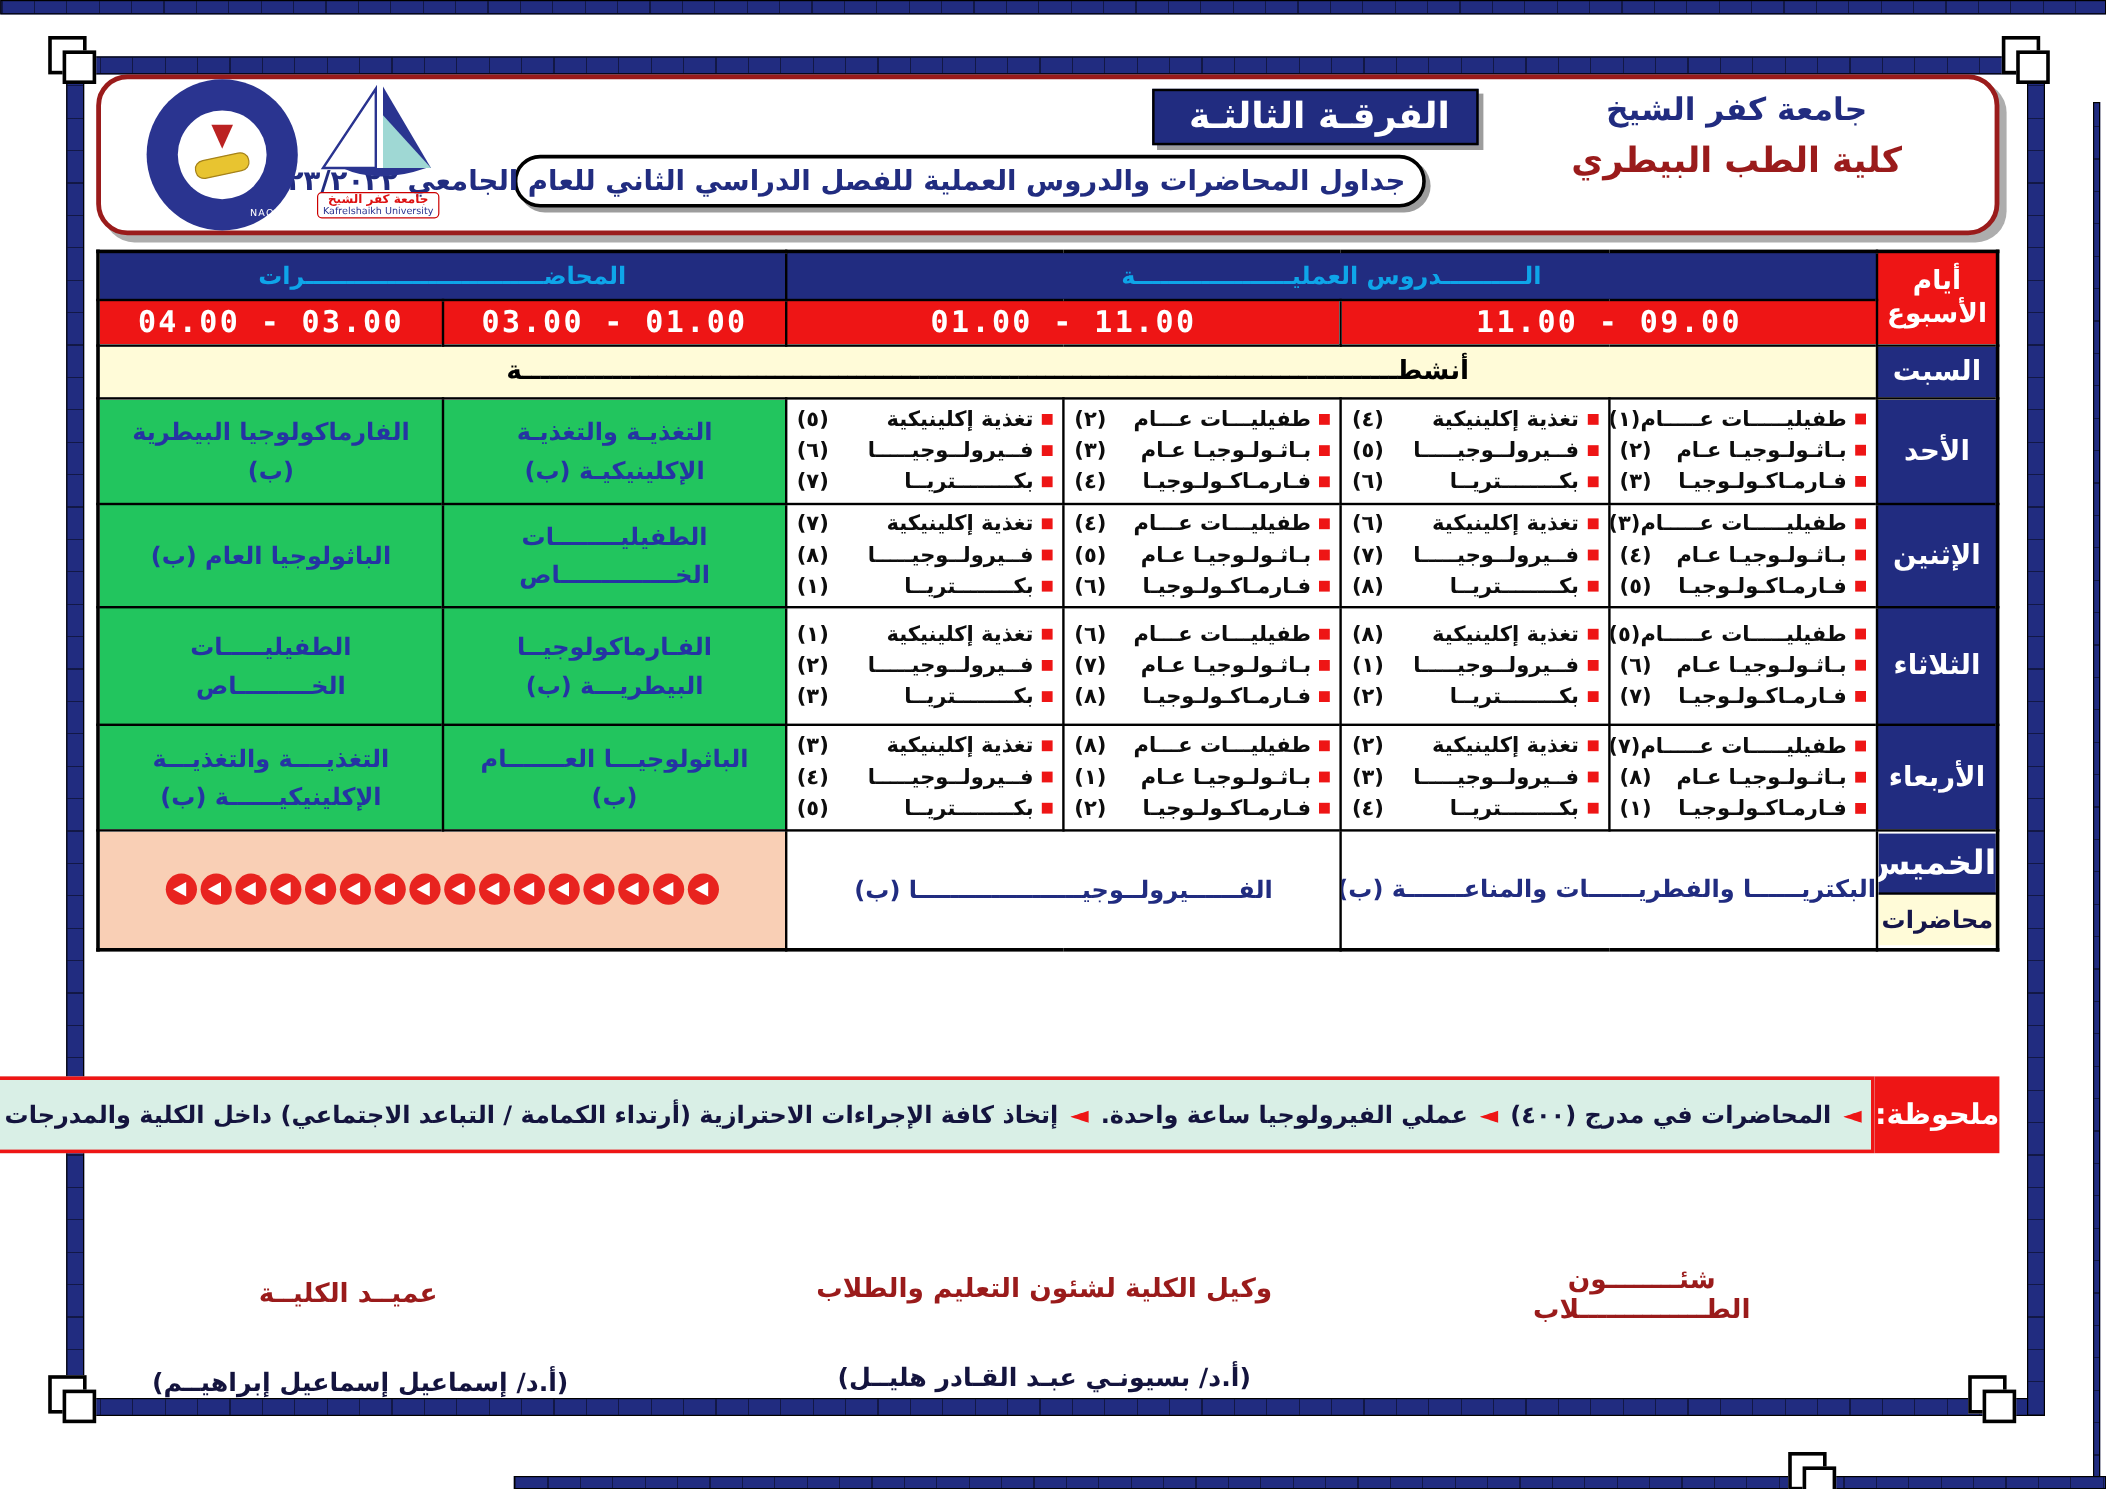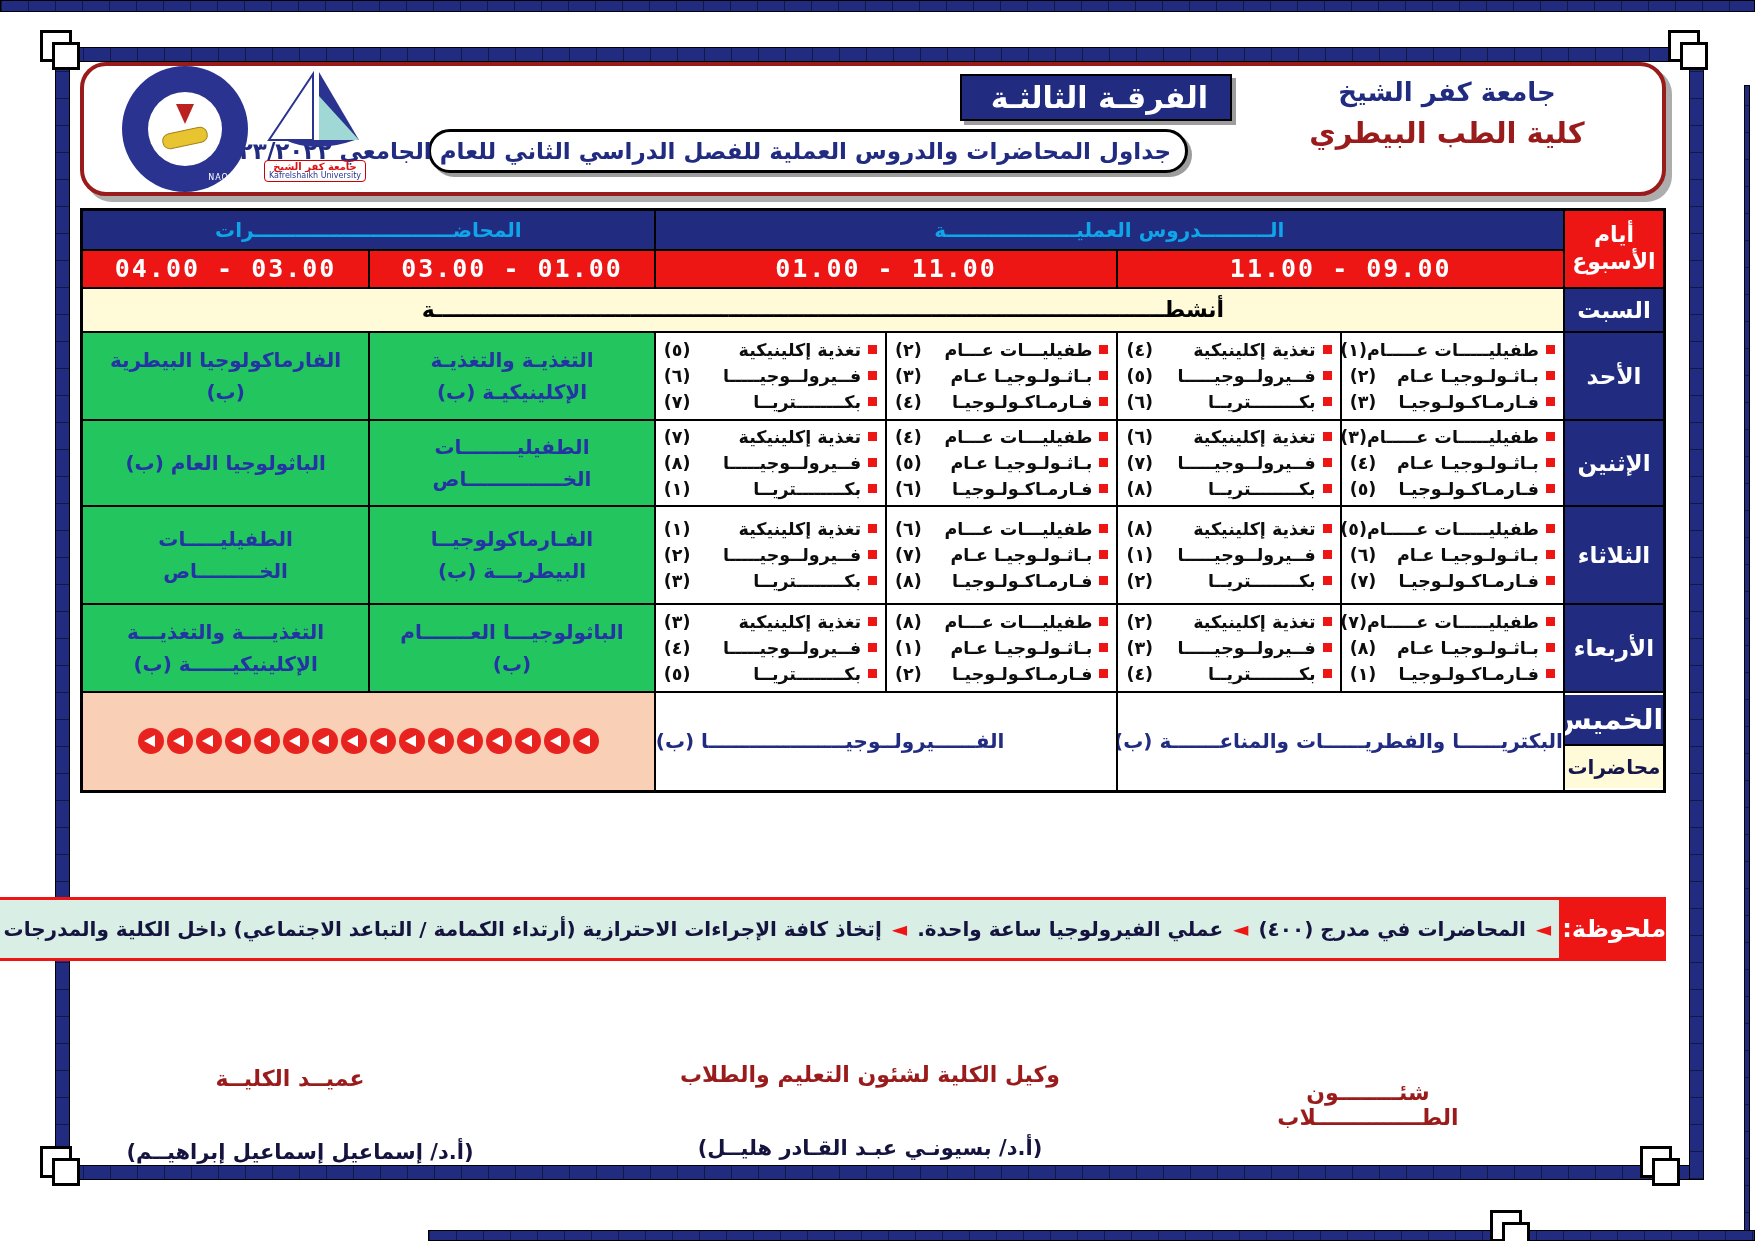--- a/index.html
+++ b/index.html
@@ -78,21 +78,21 @@
   .lec-cell{background:#22c55e; color:var(--lecblue); font-size:20px; font-weight:bold; text-align:center; padding:4px 10px; line-height:1.6;}
   #tt-body tr:nth-child(1){height:44px;}
   #tt-body tr:nth-child(2){height:88px;}
   #tt-body tr:nth-child(3){height:84px;}
   #tt-body tr:nth-child(4){height:98px;}
   #tt-body tr:nth-child(5){height:88px;}
   #tt-body tr:nth-child(6){height:100px;}
   .thu-day{padding:0;}
   .thu-top{background:var(--navy); color:#fff; font-size:28px; font-weight:bold; text-align:center; padding:8px 0; border-bottom:2px solid #000;}
   .thu-bottom{background:var(--cream); color:#16164a; font-size:20px; font-weight:bold; text-align:center; padding:9px 0;}
-  .thu-practical{background:#fff; color:var(--navy); font-size:20px; font-weight:bold; text-align:left; white-space:nowrap;}
+  .thu-practical{background:#fff; color:var(--navy); font-size:20px; font-weight:bold; text-align:center; white-space:nowrap;}
   .thu-lec{background:var(--pink); text-align:center; vertical-align:middle;}
   .disc-row{display:flex; justify-content:center; gap:3px; direction:ltr;}
   .disc{width:26px; height:26px; border-radius:50%; background:#e8231f; position:relative; display:inline-block;}
   .disc::after{content:""; position:absolute; left:6px; top:7px;
     border-top:6px solid transparent; border-bottom:6px solid transparent; border-right:11px solid #fff;}
   
   .note-bar{position:absolute; left:80px; top:897px; width:1586px; height:64px; display:flex; z-index:3;}
   .note-label{width:110px; background:var(--red); color:#fff; font-size:24px; font-weight:bold;
     display:flex; align-items:center; justify-content:center;}
   .note-body{flex:1; border:3px solid var(--red); background:var(--notebg);
@@ -609,19 +609,19 @@
     <div class="note-body">
       <span class="note-arrow">◄</span>
       <span>المحاضرات في مدرج (٤٠٠)</span>
       <span class="note-arrow">◄</span>
       <span>عملي الفيرولوجيا ساعة واحدة.</span>
       <span class="note-arrow">◄</span>
       <span>إتخاذ كافة الإجراءات الاحترازية (أرتداء الكمامة / التباعد الاجتماعي) داخل الكلية والمدرجات والمعامل.</span>
     </div>
   </div>
 
-  <div class="sig title" style="left:1218px; top:1080px; width:300px;">شئــــــــون الطــــــــــــــلاب</div>
+  <div class="sig title" style="left:1218px; top:1054px; width:300px;">شئــــــــون الطــــــــــــــلاب</div>
   <div class="sig title" style="left:640px; top:1062px; width:460px;">وكيل الكلية لشئون التعليم والطلاب</div>
   <div class="sig title" style="left:140px; top:1066px; width:300px;">عميــد الكليــة</div>
   <div class="sig name" style="left:70px; top:1140px; width:460px;">(أ.د/ إسماعيل إسماعيل إبراهيــم)</div>
   <div class="sig name" style="left:610px; top:1136px; width:520px;">(أ.د/ بسيونـي عبـد القـادر هليــل)</div>
 
 </div>
 
 </body></html>

